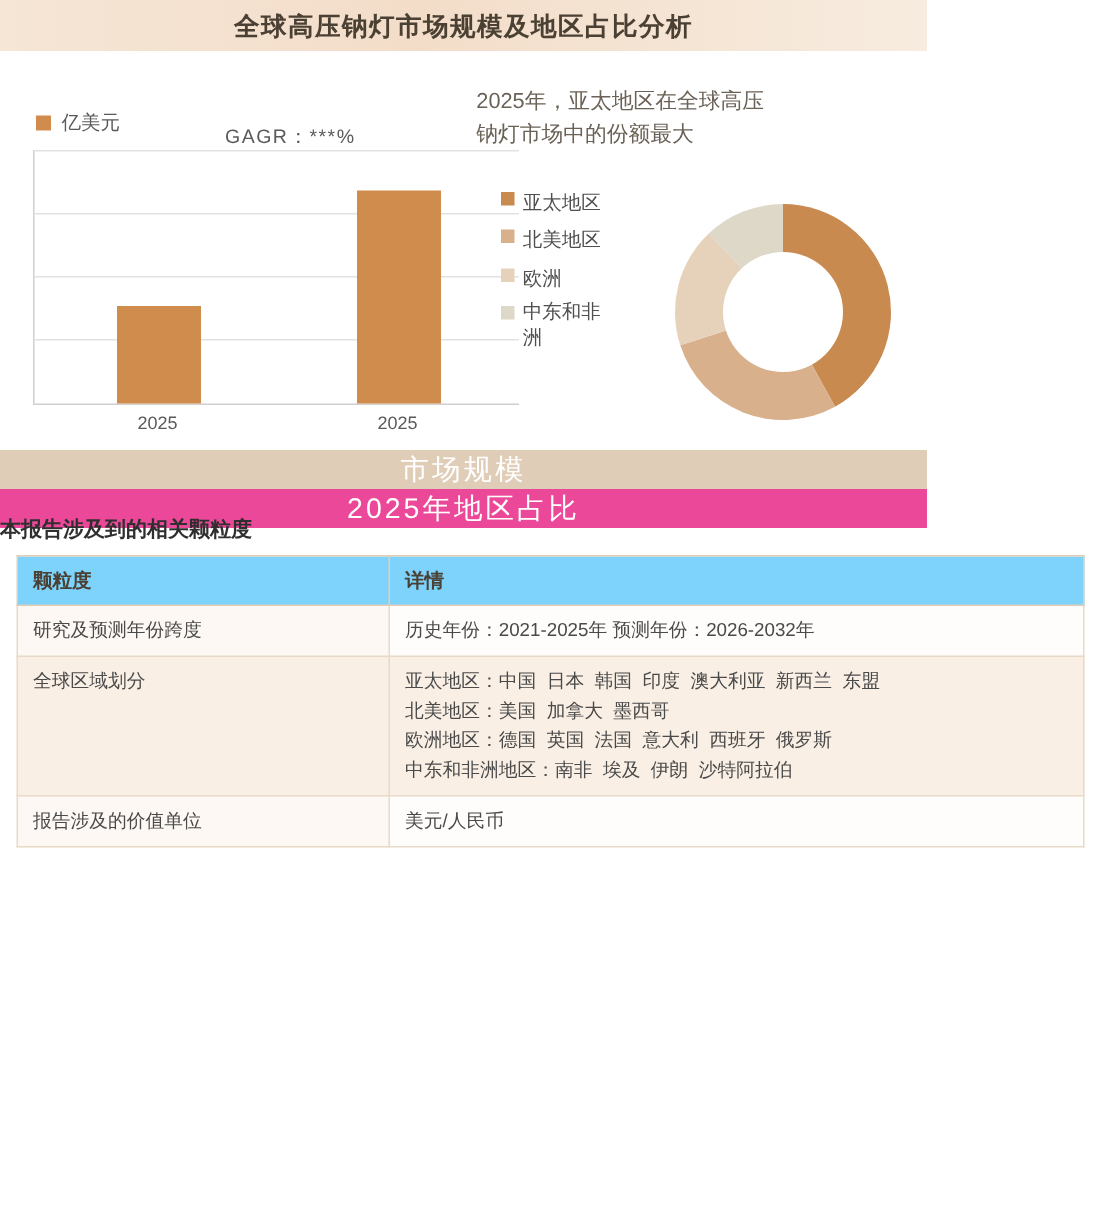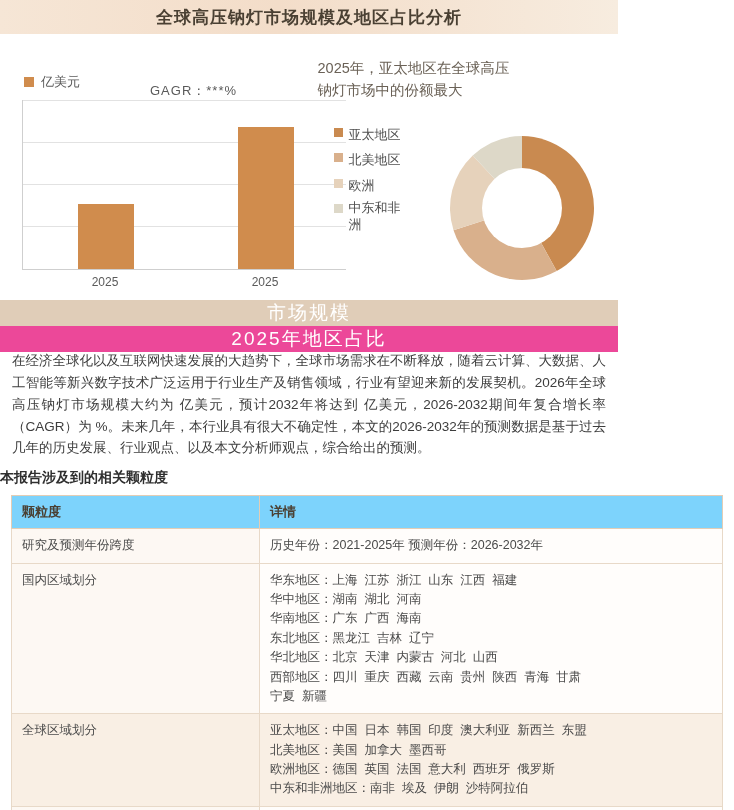--- a/index.html
+++ b/index.html
@@ -244,48 +244,35 @@
         </svg>
       </div>
     </div>
   </div>
 
   <div class="band">
     <div class="cell left">市场规模</div>
     <div class="cell right">2025年地区占比</div>
   </div>
 
-  <div class="para">在经济全球化以及互联网快速发展的大趋势下，全球市场需求在不断释放，随着云计算、大数据、人工智能等新兴数字技术广泛运用于行业生产及销售领域，行业有望迎来新的发展契机。2026年全球高压钠灯市场规模大约为 亿美元，预计2032年将达到 亿美元，2026-2032期间年复合增长率（CAGR）为 %。未来几年，本行业具有很大不确定性，本文的2026-2032年的预测数据是基于过去几年的历史发展、行业观点、以及本文分析师观点，综合给出的预测。</div>
 
   <div class="sub-title">本报告涉及到的相关颗粒度</div>
 
   <table class="grain">
     <thead>
       <tr>
         <th>颗粒度</th>
         <th>详情</th>
       </tr>
     </thead>
     <tbody>
       <tr>
         <td class="c1">研究及预测年份跨度</td>
         <td class="c2">
           <div>历史年份：2021-2025年  预测年份：2026-2032年</div>
-        </td>
-      </tr>
-      <tr>
-        <td class="c1">国内区域划分</td>
-        <td class="c2 rowlines">
-          <div>华东地区：上海  江苏  浙江  山东  江西  福建</div>
-          <div>华中地区：湖南  湖北  河南</div>
-          <div>华南地区：广东  广西  海南</div>
-          <div>东北地区：黑龙江  吉林  辽宁</div>
-          <div>华北地区：北京  天津  内蒙古  河北  山西</div>
-          <div>西部地区：四川  重庆  西藏  云南  贵州  陕西  青海  甘肃</div>
-          <div>宁夏  新疆</div>
         </td>
       </tr>
       <tr class="row-alt">
         <td class="c1">全球区域划分</td>
         <td class="c2 rowlines">
           <div>亚太地区：中国  日本  韩国  印度  澳大利亚  新西兰  东盟</div>
           <div>北美地区：美国  加拿大  墨西哥</div>
           <div>欧洲地区：德国  英国  法国  意大利  西班牙  俄罗斯</div>
           <div>中东和非洲地区：南非  埃及  伊朗  沙特阿拉伯</div>
         </td>

